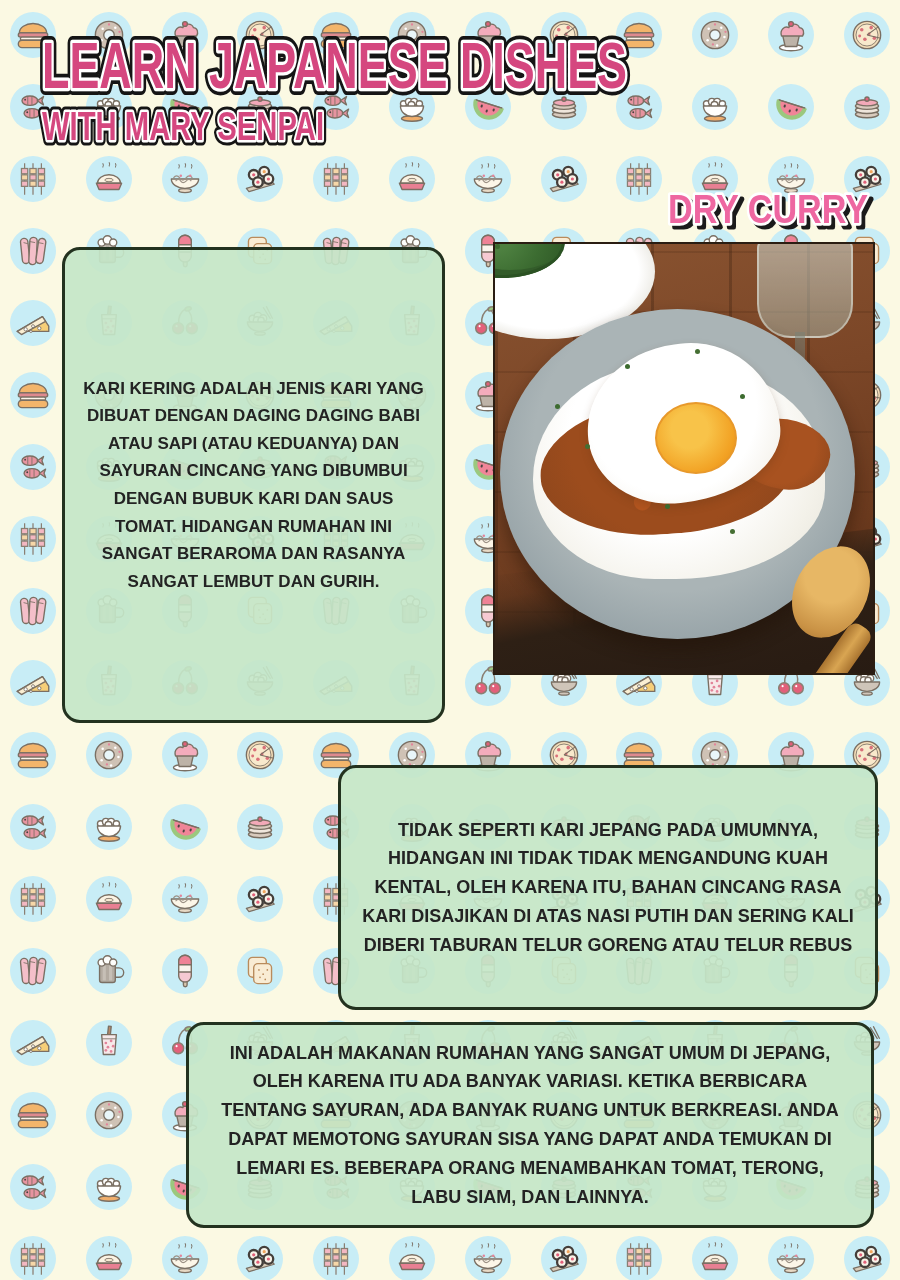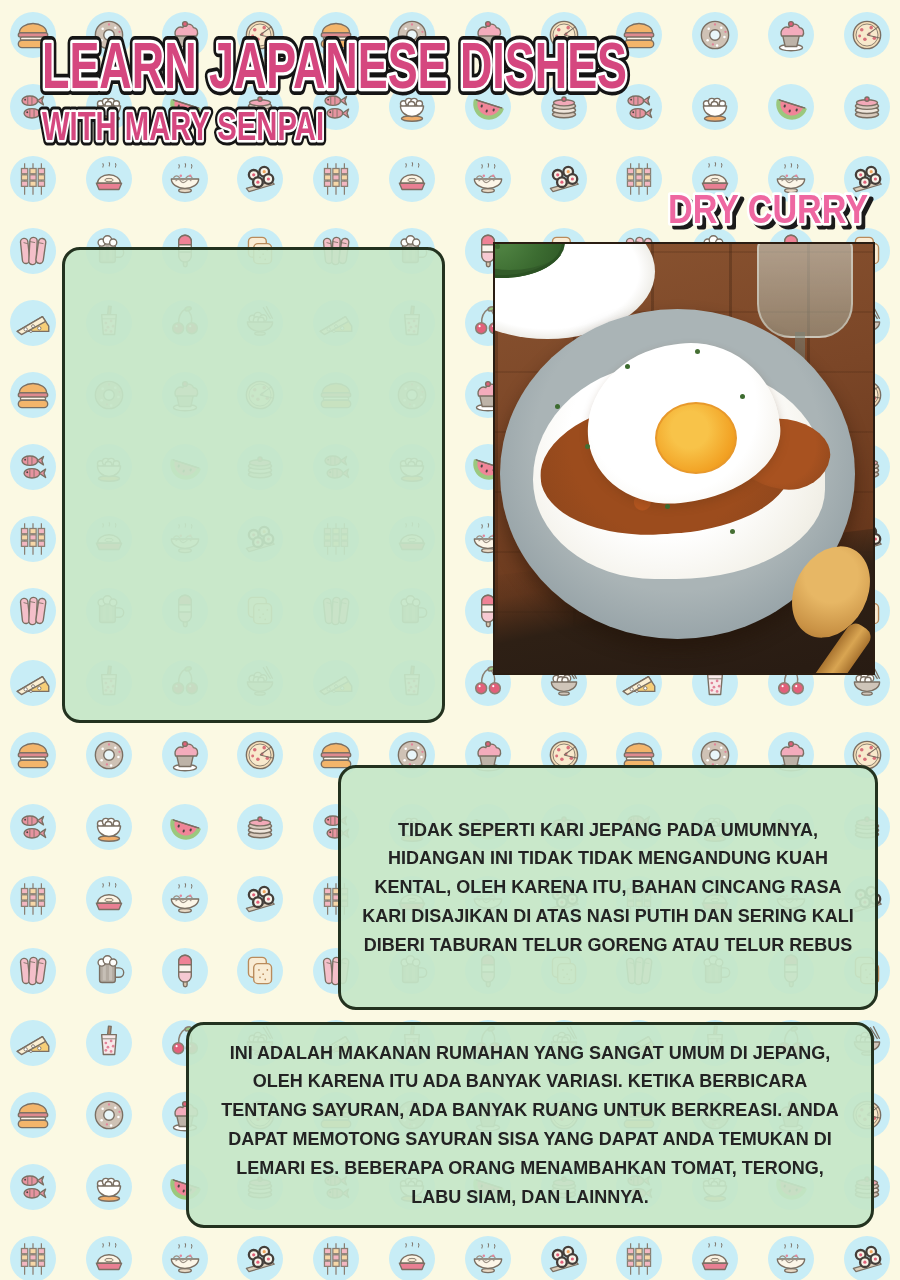--- a/index.html
+++ b/index.html
@@ -1454,20 +1454,21 @@
     <text class="head-text t-fill" x="8" y="44" font-size="40" fill="#D5477F" textLength="282" lengthAdjust="spacingAndGlyphs">WITH MARY SENPAI</text>
   </svg>
 
   <svg class="head-svg h-dish" width="230" height="58">
     <text class="head-text t-shadow" x="14" y="43" font-size="40" textLength="200" lengthAdjust="spacingAndGlyphs">DRY CURRY</text>
     <text class="head-text t-white" x="10" y="39" font-size="40" stroke-width="5.5" textLength="200" lengthAdjust="spacingAndGlyphs">DRY CURRY</text>
     <text class="head-text t-fill" x="10" y="39" font-size="40" fill="#EE67A1" textLength="200" lengthAdjust="spacingAndGlyphs">DRY CURRY</text>
   </svg>
 
   <div class="info-box box-1">
+    <p>KARI KERING ADALAH JENIS KARI YANG DIBUAT DENGAN DAGING DAGING BABI ATAU SAPI (ATAU KEDUANYA) DAN SAYURAN CINCANG YANG DIBUMBUI DENGAN BUBUK KARI DAN SAUS TOMAT. HIDANGAN RUMAHAN INI SANGAT BERAROMA DAN RASANYA SANGAT LEMBUT DAN GURIH.</p>
   </div>
 
   <div class="info-box box-2">
     <p>TIDAK SEPERTI KARI JEPANG PADA UMUMNYA, HIDANGAN INI TIDAK TIDAK MENGANDUNG KUAH KENTAL, OLEH KARENA ITU, BAHAN CINCANG RASA KARI DISAJIKAN DI ATAS NASI PUTIH DAN SERING KALI DIBERI TABURAN TELUR GORENG ATAU TELUR REBUS</p>
   </div>
 
   <div class="info-box box-3">
     <p>INI ADALAH MAKANAN RUMAHAN YANG SANGAT UMUM DI JEPANG, OLEH KARENA ITU ADA BANYAK VARIASI. KETIKA BERBICARA TENTANG SAYURAN, ADA BANYAK RUANG UNTUK BERKREASI. ANDA DAPAT MEMOTONG SAYURAN SISA YANG DAPAT ANDA TEMUKAN DI LEMARI ES. BEBERAPA ORANG MENAMBAHKAN TOMAT, TERONG, LABU SIAM, DAN LAINNYA.</p>
   </div>
 

